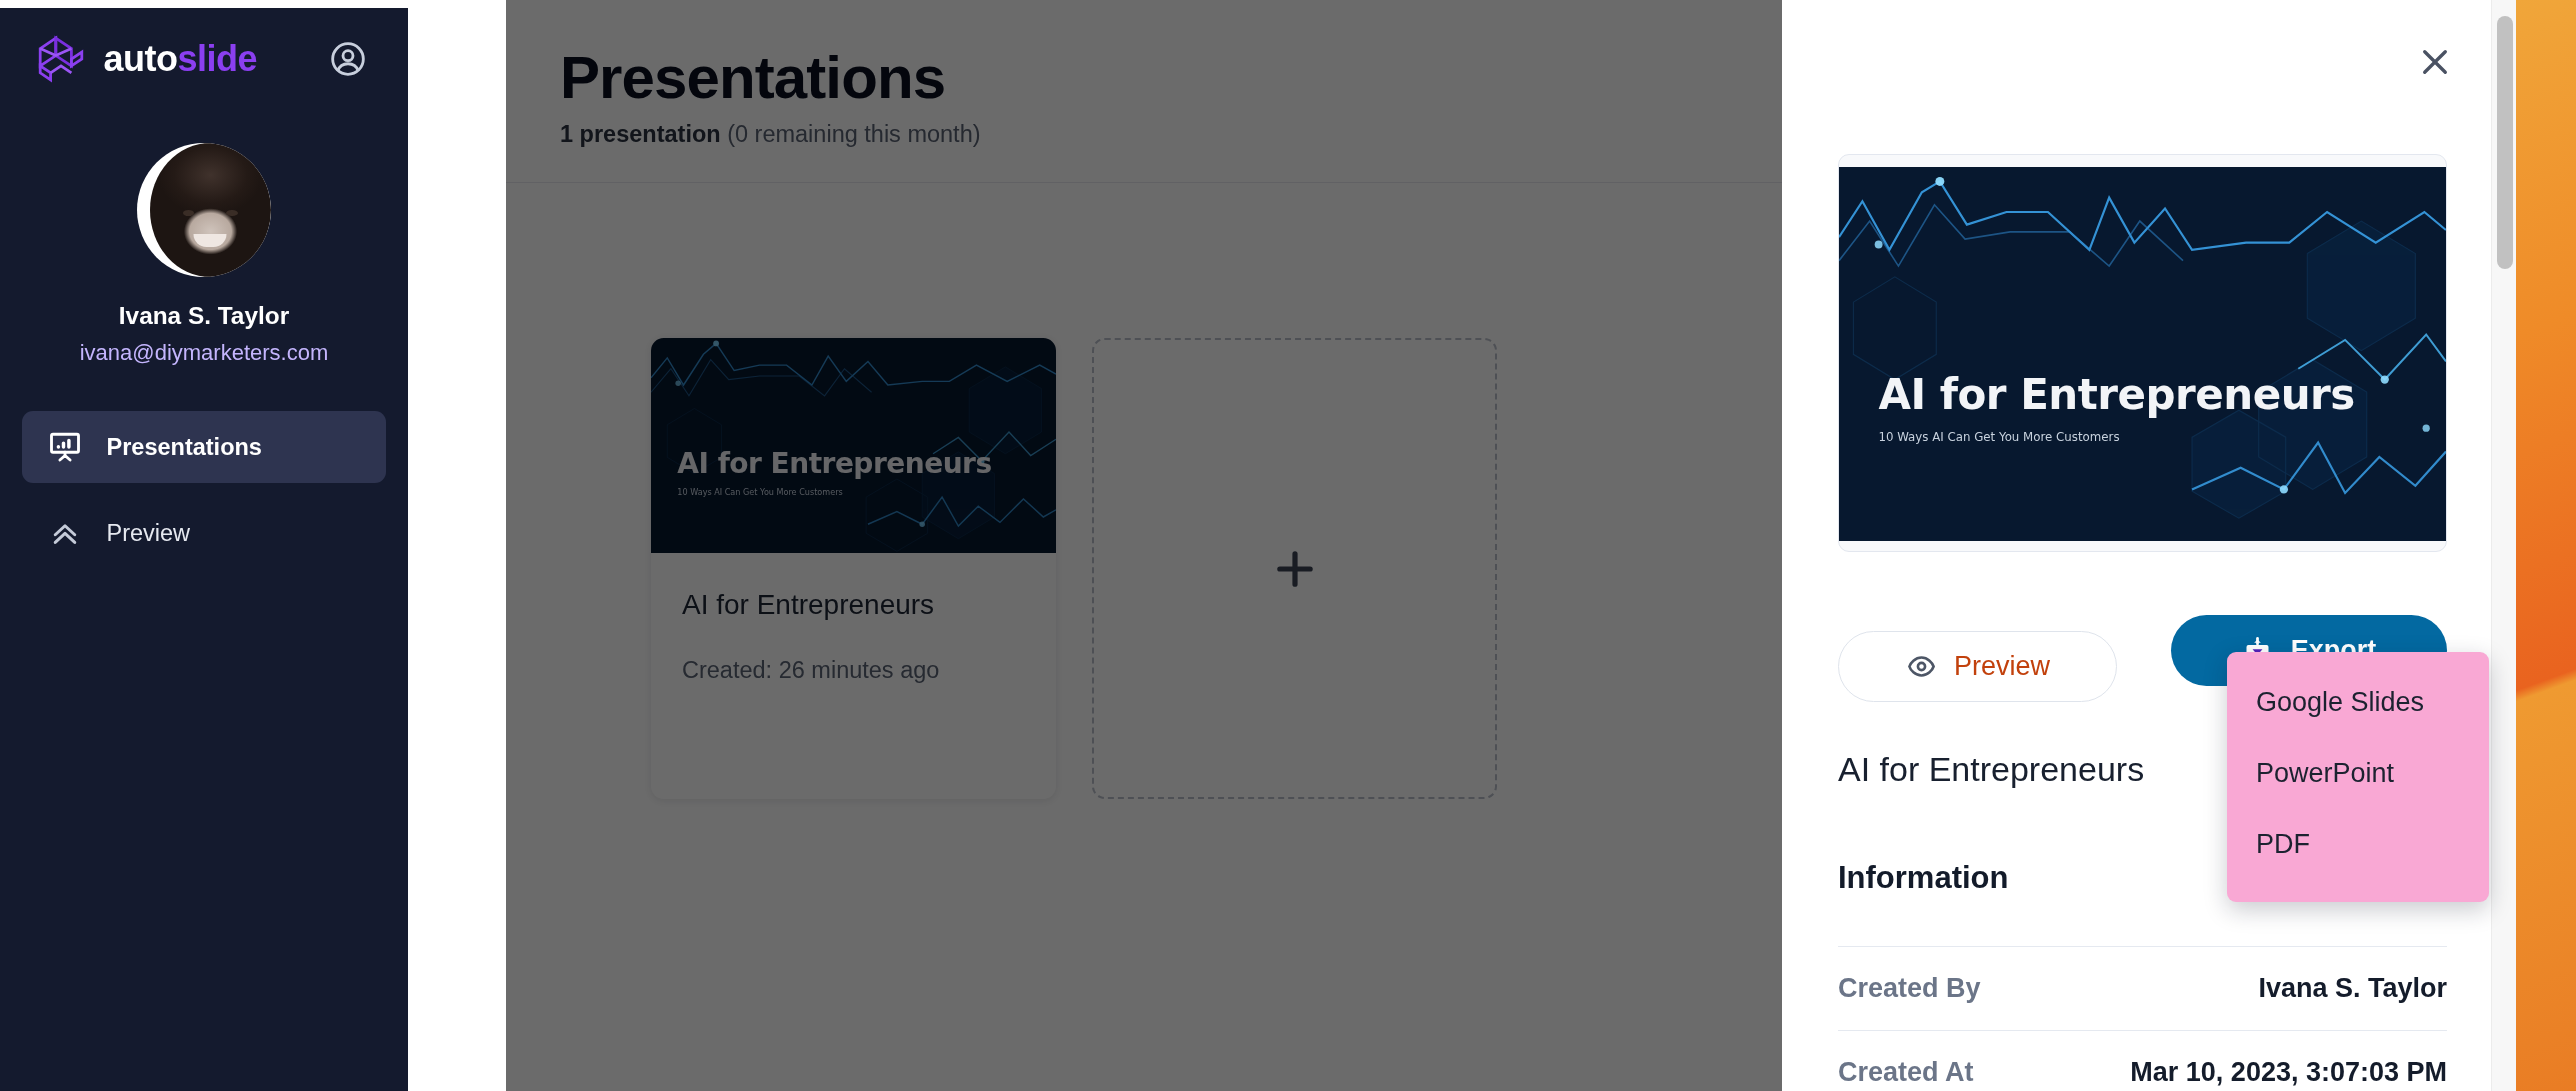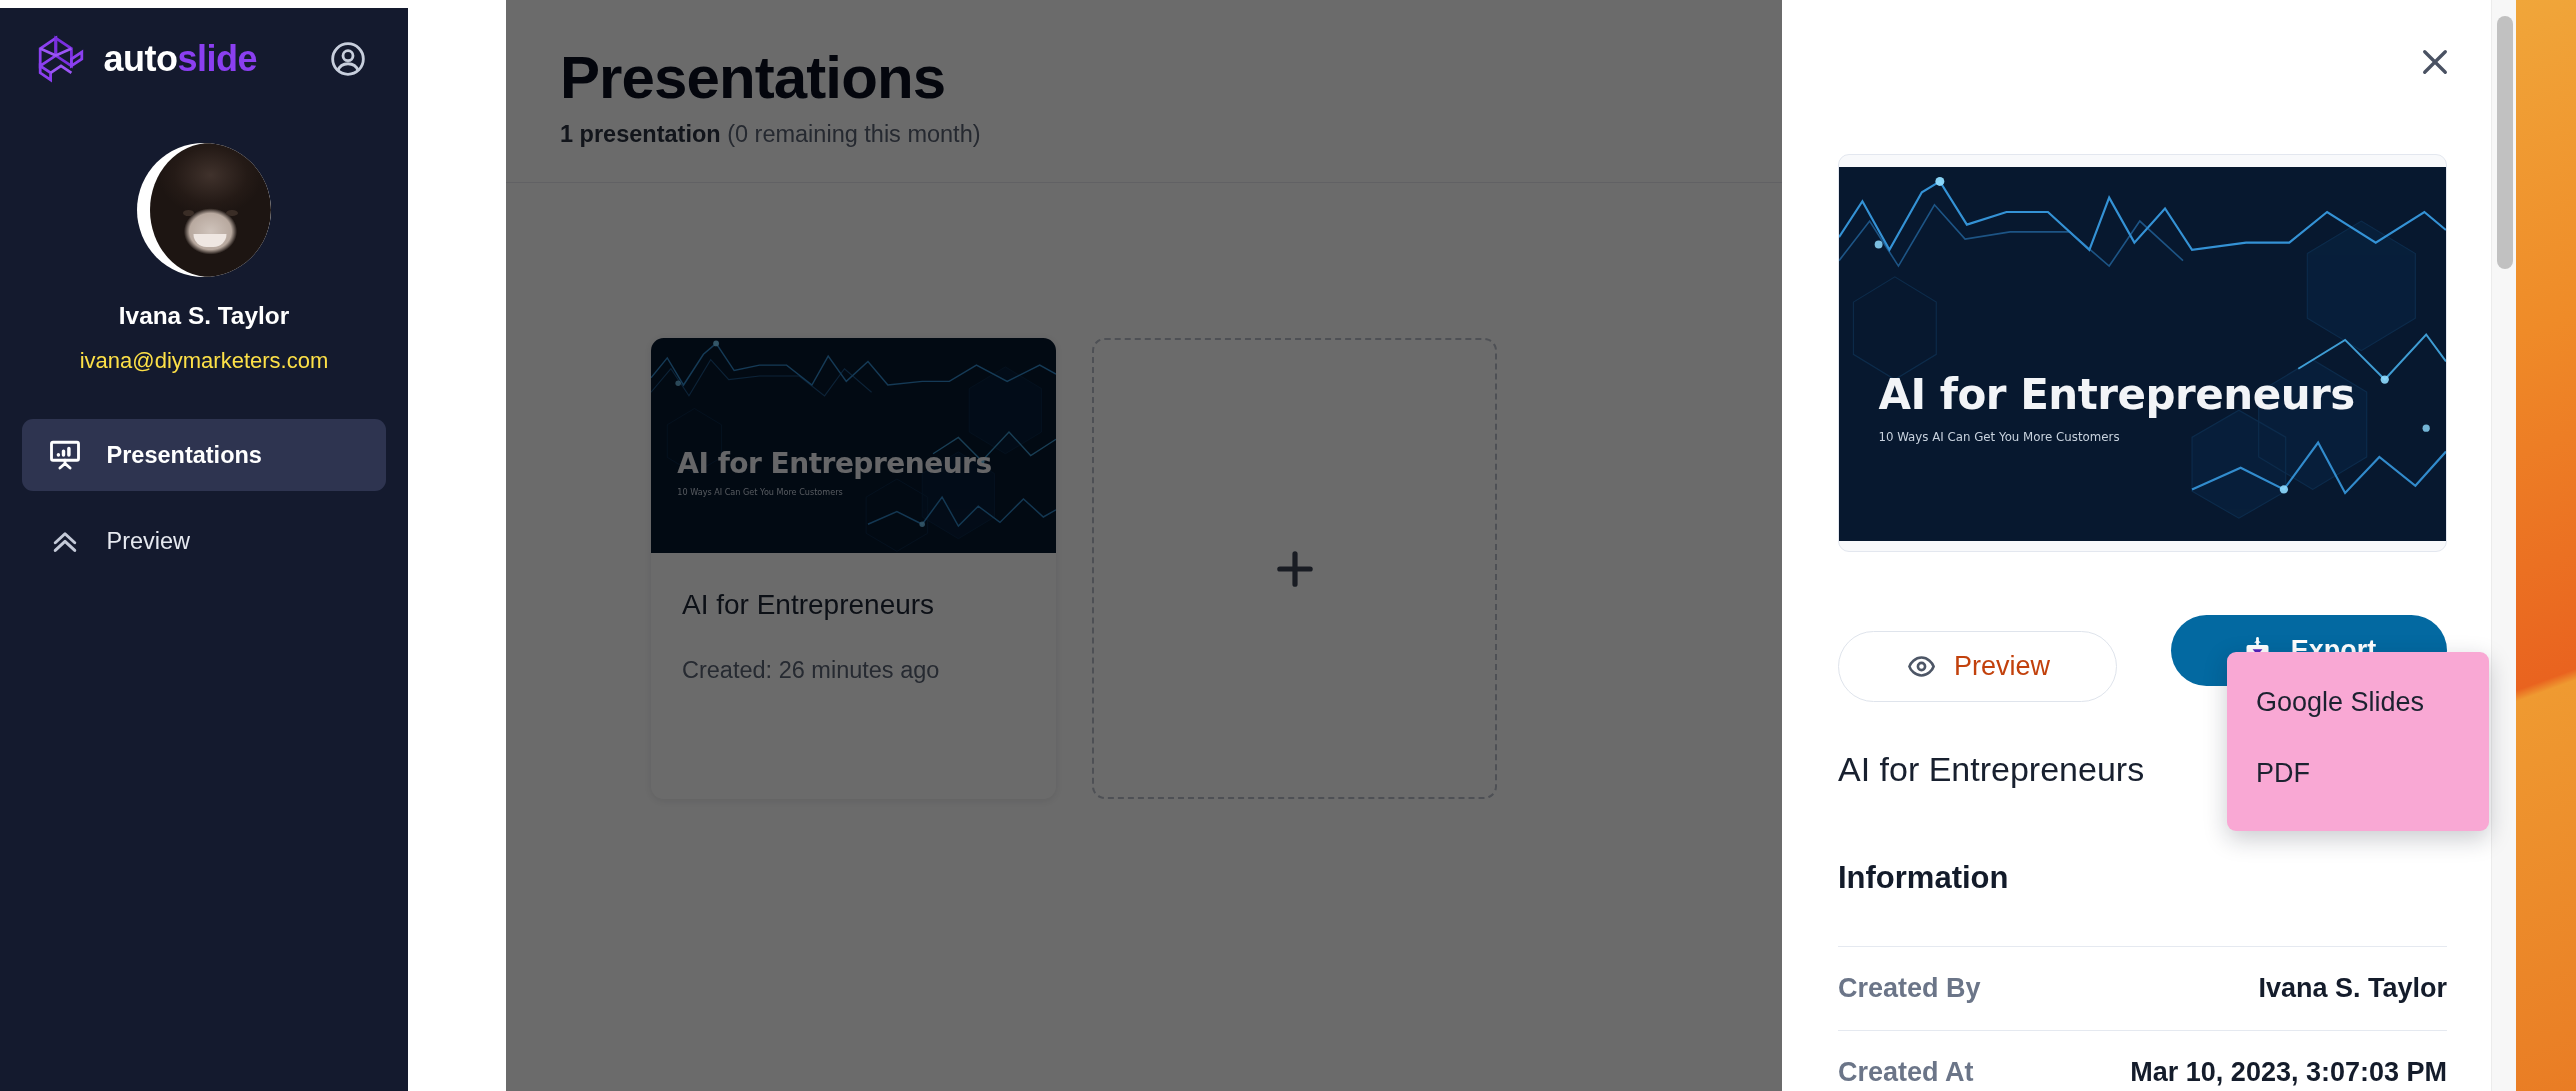--- a/index.html
+++ b/index.html
@@ -68,21 +68,21 @@
     position: absolute; top: 50%; width: 11.8px; height: 6.3px;
     background: #3a2d26; border-radius: 50%;
   }
   .avatar-eyeL { left: 33px; }
   .avatar-eyeR { right: 33px; }
 
   .profile-name {
     margin-top: 25px; color: #ffffff; font-size: 24.4px; font-weight: 700;
   }
   .profile-email {
-    margin-top: 18px; color: #fde047; font-size: 22px; font-weight: 400;
+    margin-top: 10px; color: #c4b5fd; font-size: 22px; font-weight: 400;
   }
 
   #nav { margin-top: 45px; padding: 0 22px; }
   .nav-item {
     display: flex; align-items: center; gap: 23.5px;
     height: 72px; padding: 0 25px; border-radius: 11px;
     color: #ffffff; font-size: 23.5px; font-weight: 600;
     cursor: pointer; margin-bottom: 14.5px;
   }
   .nav-item.active { background: #2e3450; }
@@ -393,20 +393,21 @@
       </div>
       <div class="info-row">
         <span class="info-label">Created At</span>
         <span class="info-value">Mar 10, 2023, 3:07:03 PM</span>
       </div>
     </div>
   </section>
 
   <div id="export-menu">
     <div class="menu-item">Google Slides</div>
+    <div class="menu-item">PowerPoint</div>
     <div class="menu-item">PDF</div>
   </div>
 
   <div id="scrollbar-track">
     <div id="scrollbar-thumb"></div>
   </div>
 
 </div>
 
 

